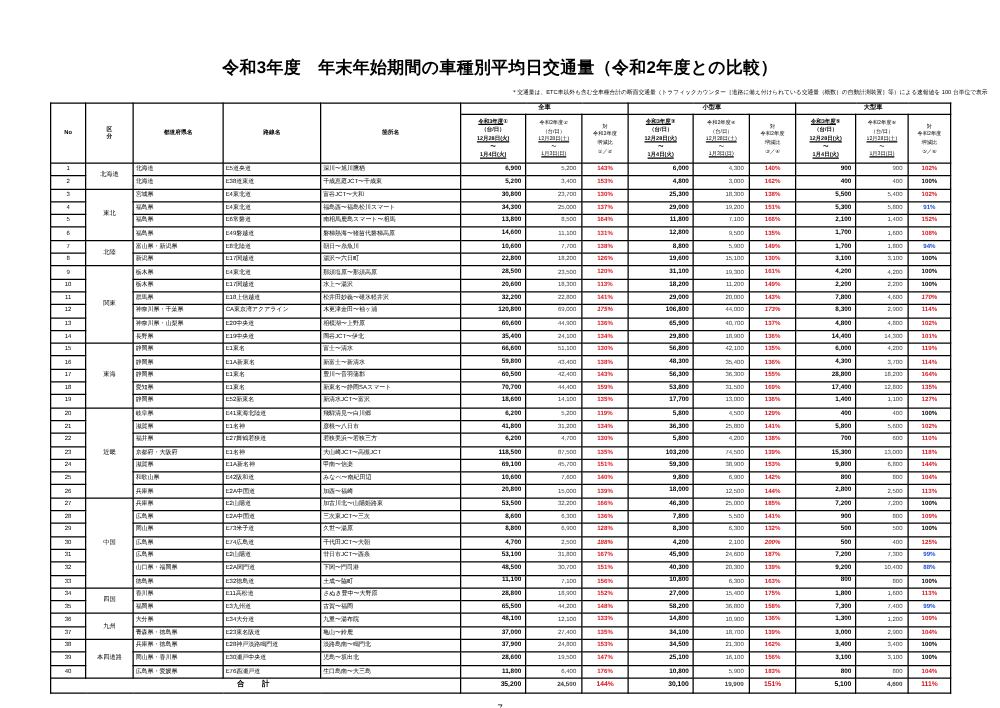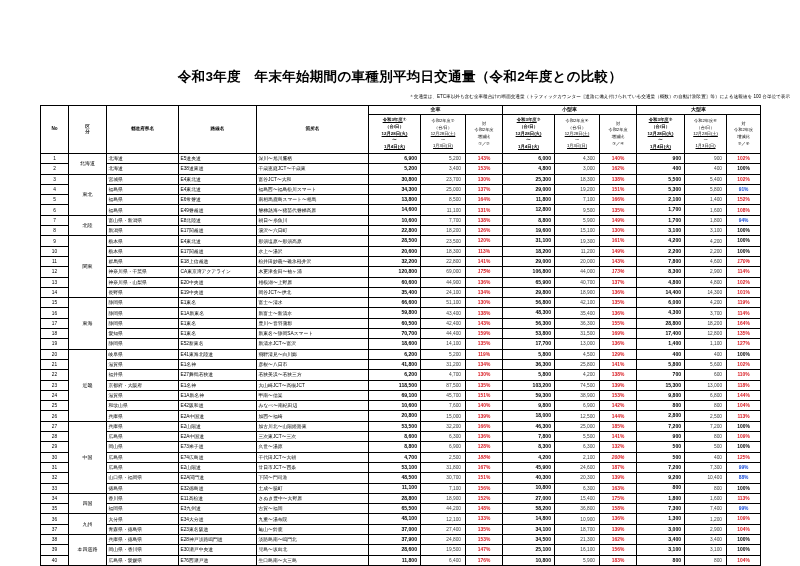--- a/index.html
+++ b/index.html
@@ -10,21 +10,21 @@
     -webkit-font-smoothing:none;
   }
   .page{position:relative;width:800px;height:566px;box-sizing:border-box;}
 
   
   .title{
     text-align:center;
     font-size:13.5px;
     font-weight:bold;
     letter-spacing:0.3px;
-    margin-top:68px;
+    margin-top:45px;
   }
   .note{
     text-align:right;
     font-size:4.6px;
     margin-top:8px;
     margin-right:10px;
     white-space:nowrap;
     letter-spacing:0px;
   }
 

